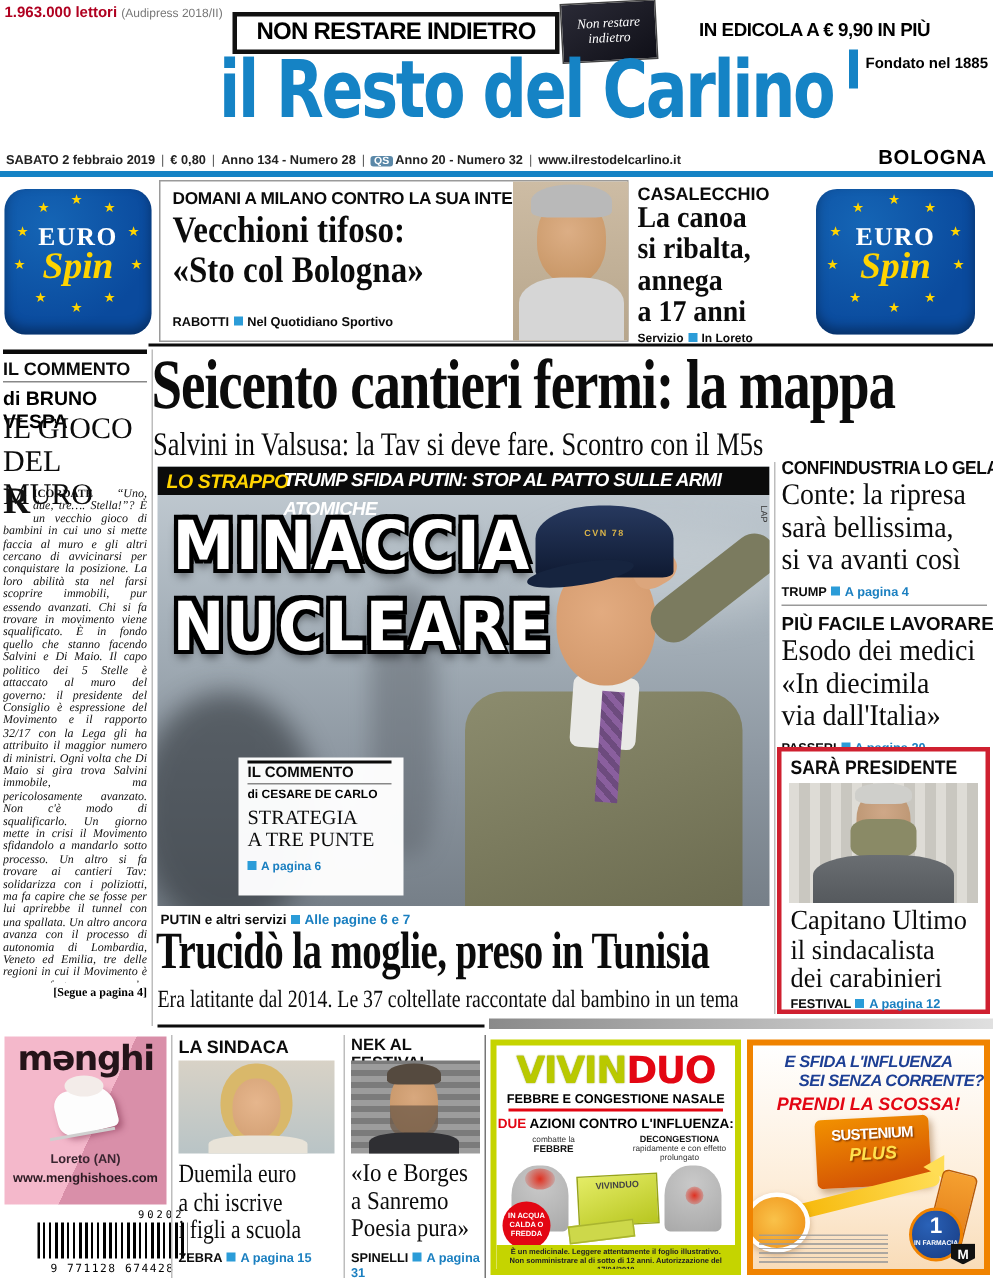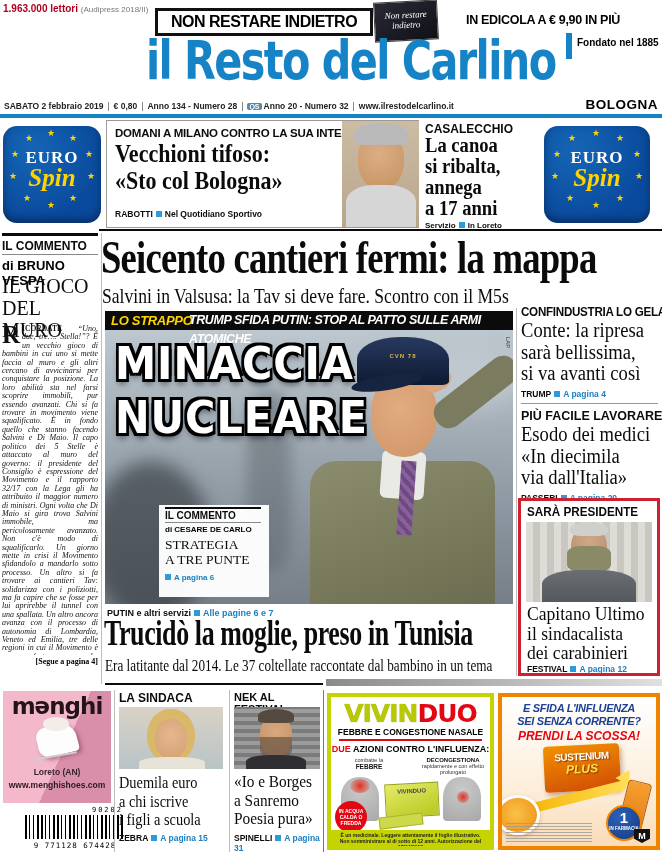--- a/index.html
+++ b/index.html
@@ -286,21 +286,21 @@
     <div class="shape" style="left:48px;top:118px;width:44px;height:12px;background:#cdd84a;border:1px solid #aab52f;transform:rotate(-7deg)"></div>
     <div class="abs prel" style="left:4px;top:104px;width:32px;height:32px;background:#e30613;border-radius:50%;color:#fff;font-size:5px;font-weight:900;text-align:center;padding-top:7px;line-height:6px">IN ACQUA
 CALDA O
 FREDDA</div>
     <div class="abs prel" style="left:0;top:133px;width:159px;background:#c5d400;font-size:5px;color:#222;text-align:center;padding:2px 2px;line-height:6px;font-weight:bold">È un medicinale. Leggere attentamente il foglio illustrativo.
 Non somministrare al di sotto di 12 anni. Autorizzazione del 17/04/2018</div>
   </div>
 
   <div class="abs" style="left:498px;top:693px;width:162px;height:157px;border:4px solid #f08300;background:linear-gradient(180deg,#fff 0%,#fdeedb 60%,#f9dcb8 100%);overflow:hidden">
     <div class="abs" style="left:0;top:5px;width:100%;text-align:center;font-weight:900;font-style:italic;font-size:11px;color:#1d3f94;letter-spacing:-0.3px">E SFIDA L'INFLUENZA</div>
-    <div class="abs" style="left:0;top:18px;width:100%;text-align:center;font-weight:900;font-style:italic;font-size:11px;color:#1d3f94;letter-spacing:-0.3px">SEI SENZA CORRENTE?</div>
+    <div class="abs" style="left:0;top:18px;width:100%;text-align:right;font-weight:900;font-style:italic;font-size:11px;color:#1d3f94;letter-spacing:-0.3px">SEI SENZA CORRENTE?</div>
     <div class="abs" style="left:0;top:32px;width:100%;text-align:center;font-weight:900;font-style:italic;font-size:12px;color:#e30613">PRENDI LA SCOSSA!</div>
     <div class="abs" style="left:42px;top:48px;width:76px;height:46px;background:linear-gradient(170deg,#f29100,#cf4a05);border-radius:4px;transform:rotate(-3deg);text-align:center;box-shadow:2px 3px 5px rgba(120,60,0,.4)">
       <div style="margin-top:6px;color:#fff;font-weight:900;font-size:10px;letter-spacing:-0.5px;text-shadow:1px 1px 1px #8a3c00">SUSTENIUM</div>
       <div style="color:#ffe14d;font-weight:900;font-style:italic;font-size:12px;text-shadow:1px 1px 1px #8a3c00">PLUS</div>
     </div>
     <div class="shape" style="left:16px;top:96px;width:110px;height:10px;background:linear-gradient(90deg,#f5b300,#ffdd55);transform:rotate(-14deg);border-radius:6px"></div>
     <div class="shape" style="left:116px;top:72px;width:0;height:0;border-left:8px solid transparent;border-right:8px solid transparent;border-bottom:14px solid #ffdd55;transform:rotate(30deg)"></div>
     <div class="shape" style="left:120px;top:84px;width:24px;height:56px;background:linear-gradient(180deg,#f5a030,#e07714);border-radius:4px;transform:rotate(14deg);border:1px solid #b85c08"></div>
     <div class="shape" style="left:-6px;top:98px;width:44px;height:40px;background:radial-gradient(circle at 45% 45%,#f9c24a,#ef8d12);border:3px solid #fff;border-radius:50%;box-shadow:0 2px 4px rgba(120,60,0,.3)"></div>
     <div class="abs" style="left:104px;top:108px;width:36px;height:36px;background:radial-gradient(circle at 35% 30%,#2a62b8,#173a80);border:2px solid #f08300;border-radius:50%;text-align:center;color:#fff">

